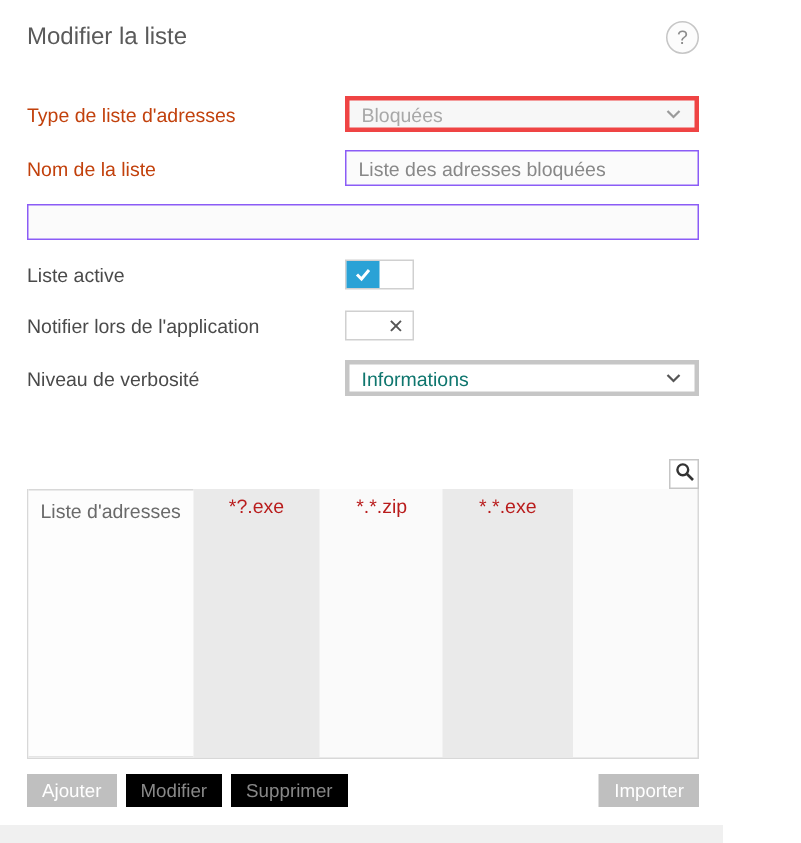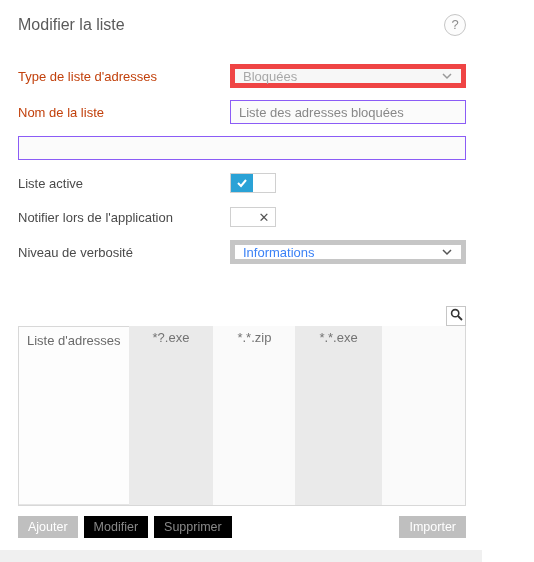--- a/index.html
+++ b/index.html
@@ -54,30 +54,30 @@
   .label {
     width: 212px;
     color: #c2410c;
     font-size: 13px;
   }
   .label-active { color: #4a4a4a; }
   .ctrl { flex: 1; }
   .select {
     width: 100%;
     height: 24px;
-    border: 5px solid #ef4444;
+    border: 3px solid #ef4444;
     background: #f7f7f7;
     color: #a8a8a8;
     padding: 0 8px;
     position: relative;
     display: flex;
     align-items: center;
     justify-content: space-between;
   }
-  .select.active { color: #3b82f6; border-color: #c6c6c6; background: #fff; gap: 25px; }
+  .select.active { color: #0f766e; border-color: #c6c6c6; background: #fff; gap: 25px; }
   .select .chev svg { display: block; }
   .input {
     width: 100%;
     height: 24px;
     border: 1px solid #8b5cf6;
     background: #fbfbfb;
     padding: 0 8px;
     color: #888;
     display: flex;
     align-items: center;
@@ -121,21 +121,21 @@
   }
   .table-header {
     border-top: 1px solid #d8d8d8;
     border-bottom: 1px solid #e5e5e5;
     background: #fdfdfd;
     padding: 6px 8px;
     color: #6a6a6a;
   }
   .table-row {
     padding: 4px 24px;
-    color: #737373;
+    color: #b91c1c;
     font-size: 13px;
     border-bottom: 0;
   }
   .table-row.sel { background: #eaeaea; }
   .action-row {
     display: flex;
     gap: 6px;
     margin-bottom: 4px;
   }
   .action-row .spacer { flex: 1; }

